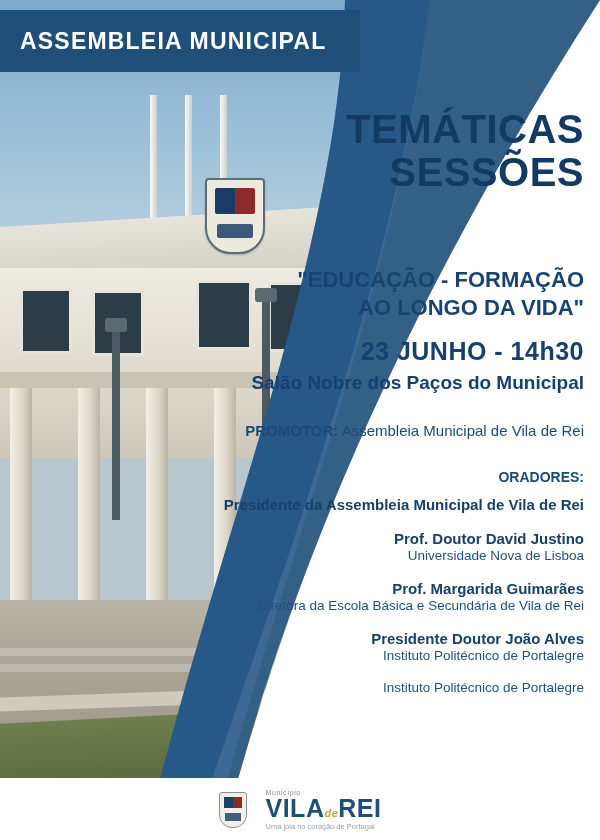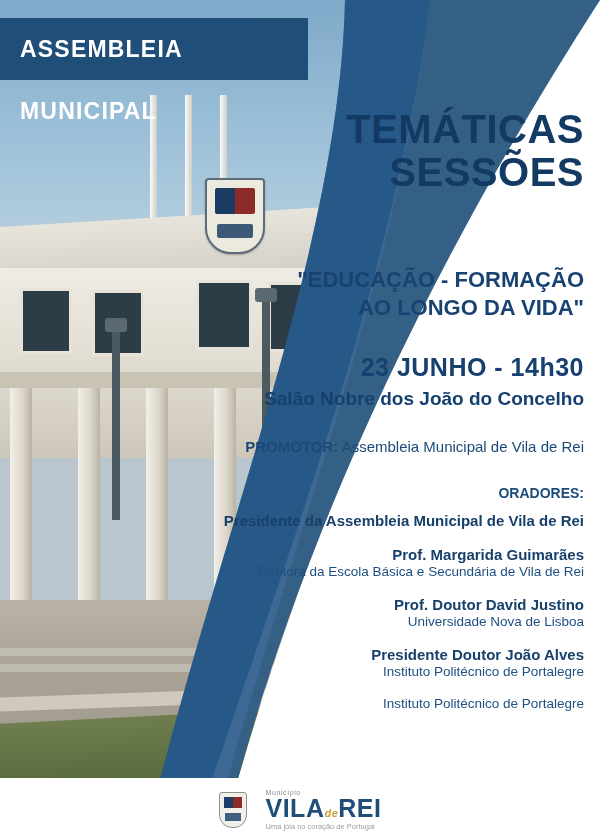--- a/index.html
+++ b/index.html
@@ -134,22 +134,22 @@
     z-index: 6;
   }
   .blue-band {
     position:absolute; left:0; top:0; width:600px; height:800px;
     z-index: 3;
   }
 
   
   .header-strip {
     position: absolute;
-    left: 0; top: 18px;
-    width: 308px; height: 62px;
+    left: 0; top: 10px;
+    width: 360px; height: 62px;
     background: #1f4e79;
     z-index: 5;
   }
   .header-strip .bar-title {
     color: #ffffff;
     font-size: 23px;
     font-weight: bold;
     letter-spacing: 1.2px;
     line-height: 62px;
     padding-left: 20px;
@@ -172,21 +172,21 @@
     letter-spacing: 0.5px;
   }
   .subtitle {
     margin-top: 72px;
     font-size: 22px;
     font-weight: bold;
     line-height: 1.25;
     color: #174272;
   }
   .date-line {
-    margin-top: 32px;
+    margin-top: 16px;
     font-size: 25px;
     font-weight: bold;
     color: #154070;
     letter-spacing: .5px;
   }
   .place-line {
     margin-top: 6px;
     font-size: 19px;
     font-weight: bold;
     color: #154070;
@@ -346,37 +346,37 @@
       <div>TEMÁTICAS</div>
       <div>SESSÕES</div>
     </div>
 
     <div class="subtitle">
       <div>"EDUCAÇÃO - FORMAÇÃO</div>
       <div>AO LONGO DA VIDA"</div>
     </div>
 
     <div class="date-line">23 JUNHO  -  14h30</div>
-    <div class="place-line">Salão Nobre dos João do Concelho</div>
+    <div class="place-line">Salão Nobre dos Paços do Municipal</div>
 
     <div class="promoter">
       <span class="lbl">PROMOTOR:</span>
       <span>Assembleia Municipal de Vila de Rei</span>
     </div>
 
     <div class="speakers-head">ORADORES:</div>
     <div class="speaker-main">Presidente da Assembleia Municipal de Vila de Rei</div>
 
     <div class="speaker">
+      <div class="name">Prof. Doutor David Justino</div>
+      <div class="aff">Universidade Nova de Lisboa</div>
+    </div>
+    <div class="speaker">
       <div class="name">Prof. Margarida Guimarães</div>
       <div class="aff">Diretora da Escola Básica e Secundária de Vila de Rei</div>
-    </div>
-    <div class="speaker">
-      <div class="name">Prof. Doutor David Justino</div>
-      <div class="aff">Universidade Nova de Lisboa</div>
     </div>
     <div class="speaker">
       <div class="name">Presidente Doutor João Alves</div>
       <div class="aff">Instituto Politécnico de Portalegre</div>
     </div>
     <div class="speaker">
       <div class="aff">Instituto Politécnico de Portalegre</div>
     </div>
   </div>
 

